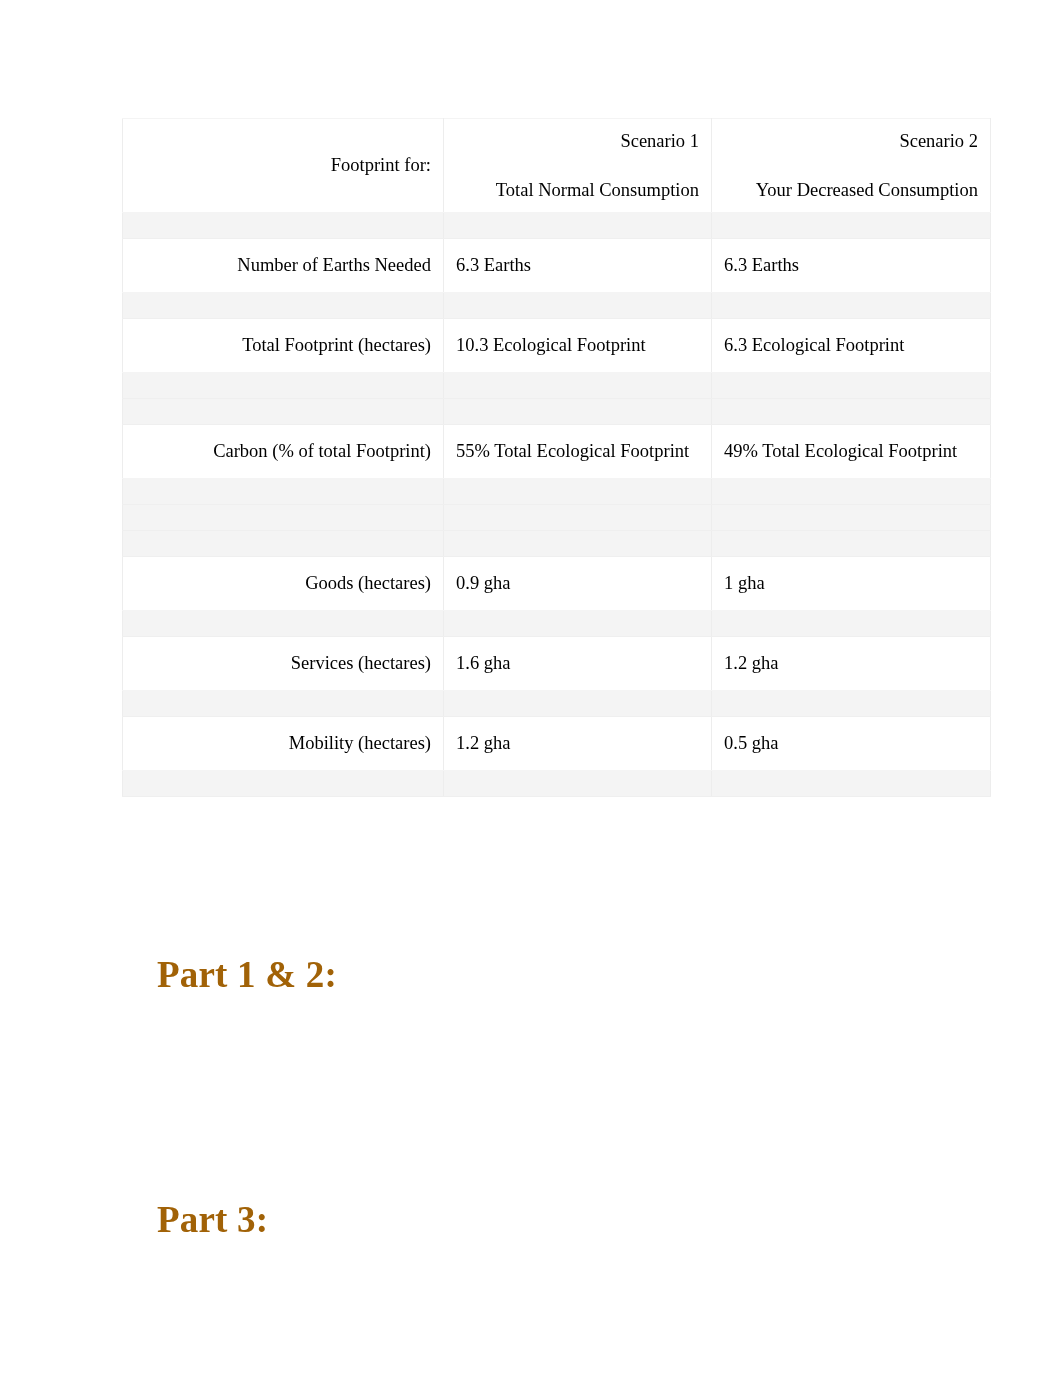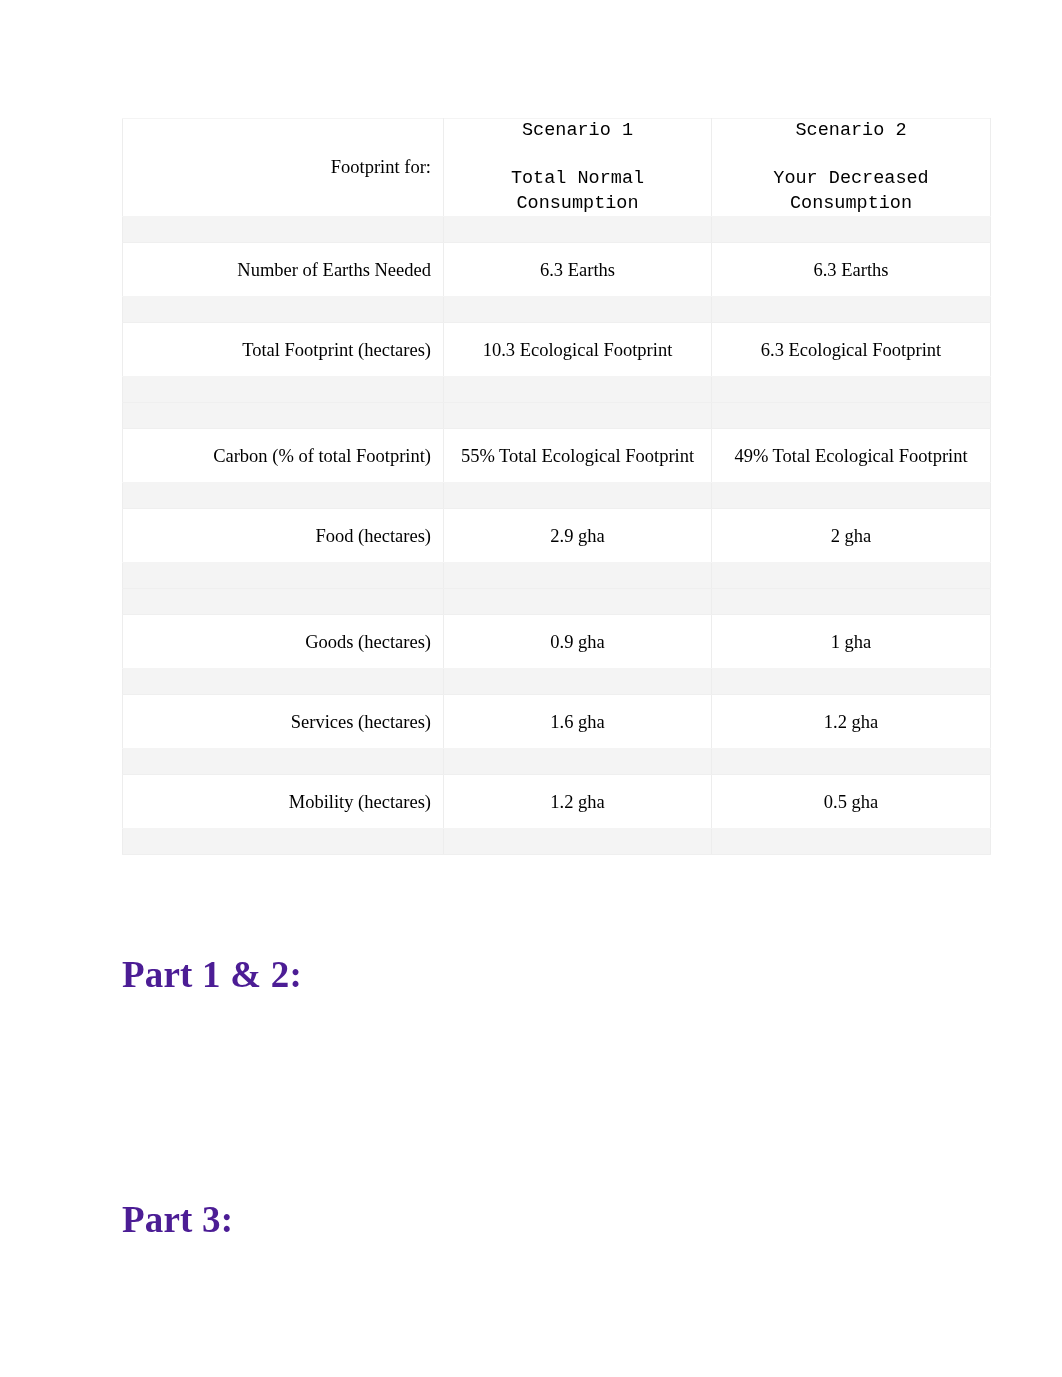--- a/index.html
+++ b/index.html
@@ -77,46 +77,46 @@
   }
   tr.data-row td {
     height: 54px;
   }
 
   td.cell-label {
     text-align: right;
     padding-left: 13px;
   }
   td.cell-value {
-    text-align: center;
+    text-align: left;
   }
   td.cell-head {
-    text-align: center;
+    text-align: right;
     padding-left: 11px;
-    font-family: Liberation Mono, monospace;
   }
 
   .head-line-1 { display: block; }
   .head-line-2 { display: block; margin-top: 24px; }
 
   td.cell-value .val-text {
     display: inline-block;
     white-space: nowrap;
   }
 
   
   .part-heading {
     position: absolute;
     font-family: "Liberation Serif", "DejaVu Serif", serif;
     font-weight: bold;
     font-size: 37px;
     line-height: 1.1;
     letter-spacing: 0.2px;
-    color: #4c1d95;
+    color: #a16207;
     white-space: nowrap;
+    margin-left: 35px;
   }
   #part12-heading {
     left: 122px;
     top: 955px;
   }
   #part3-heading {
     left: 122px;
     top: 1200px;
   }
 
@@ -199,25 +199,20 @@
           <td class="cell-value"><span class="val-text">55% Total Ecological Footprint</span></td>
           <td class="cell-value"><span class="val-text">49% Total Ecological Footprint</span></td>
         </tr>
 
         <tr class="spacer-row">
           <td></td>
           <td></td>
           <td></td>
         </tr>
 
-        <tr class="data-row">
-          <td class="cell-label">Food (hectares)</td>
-          <td class="cell-value">2.9 gha</td>
-          <td class="cell-value">2 gha</td>
-        </tr>
 
         <tr class="spacer-row">
           <td></td>
           <td></td>
           <td></td>
         </tr>
 
 
         <tr class="spacer-row">
           <td></td>

